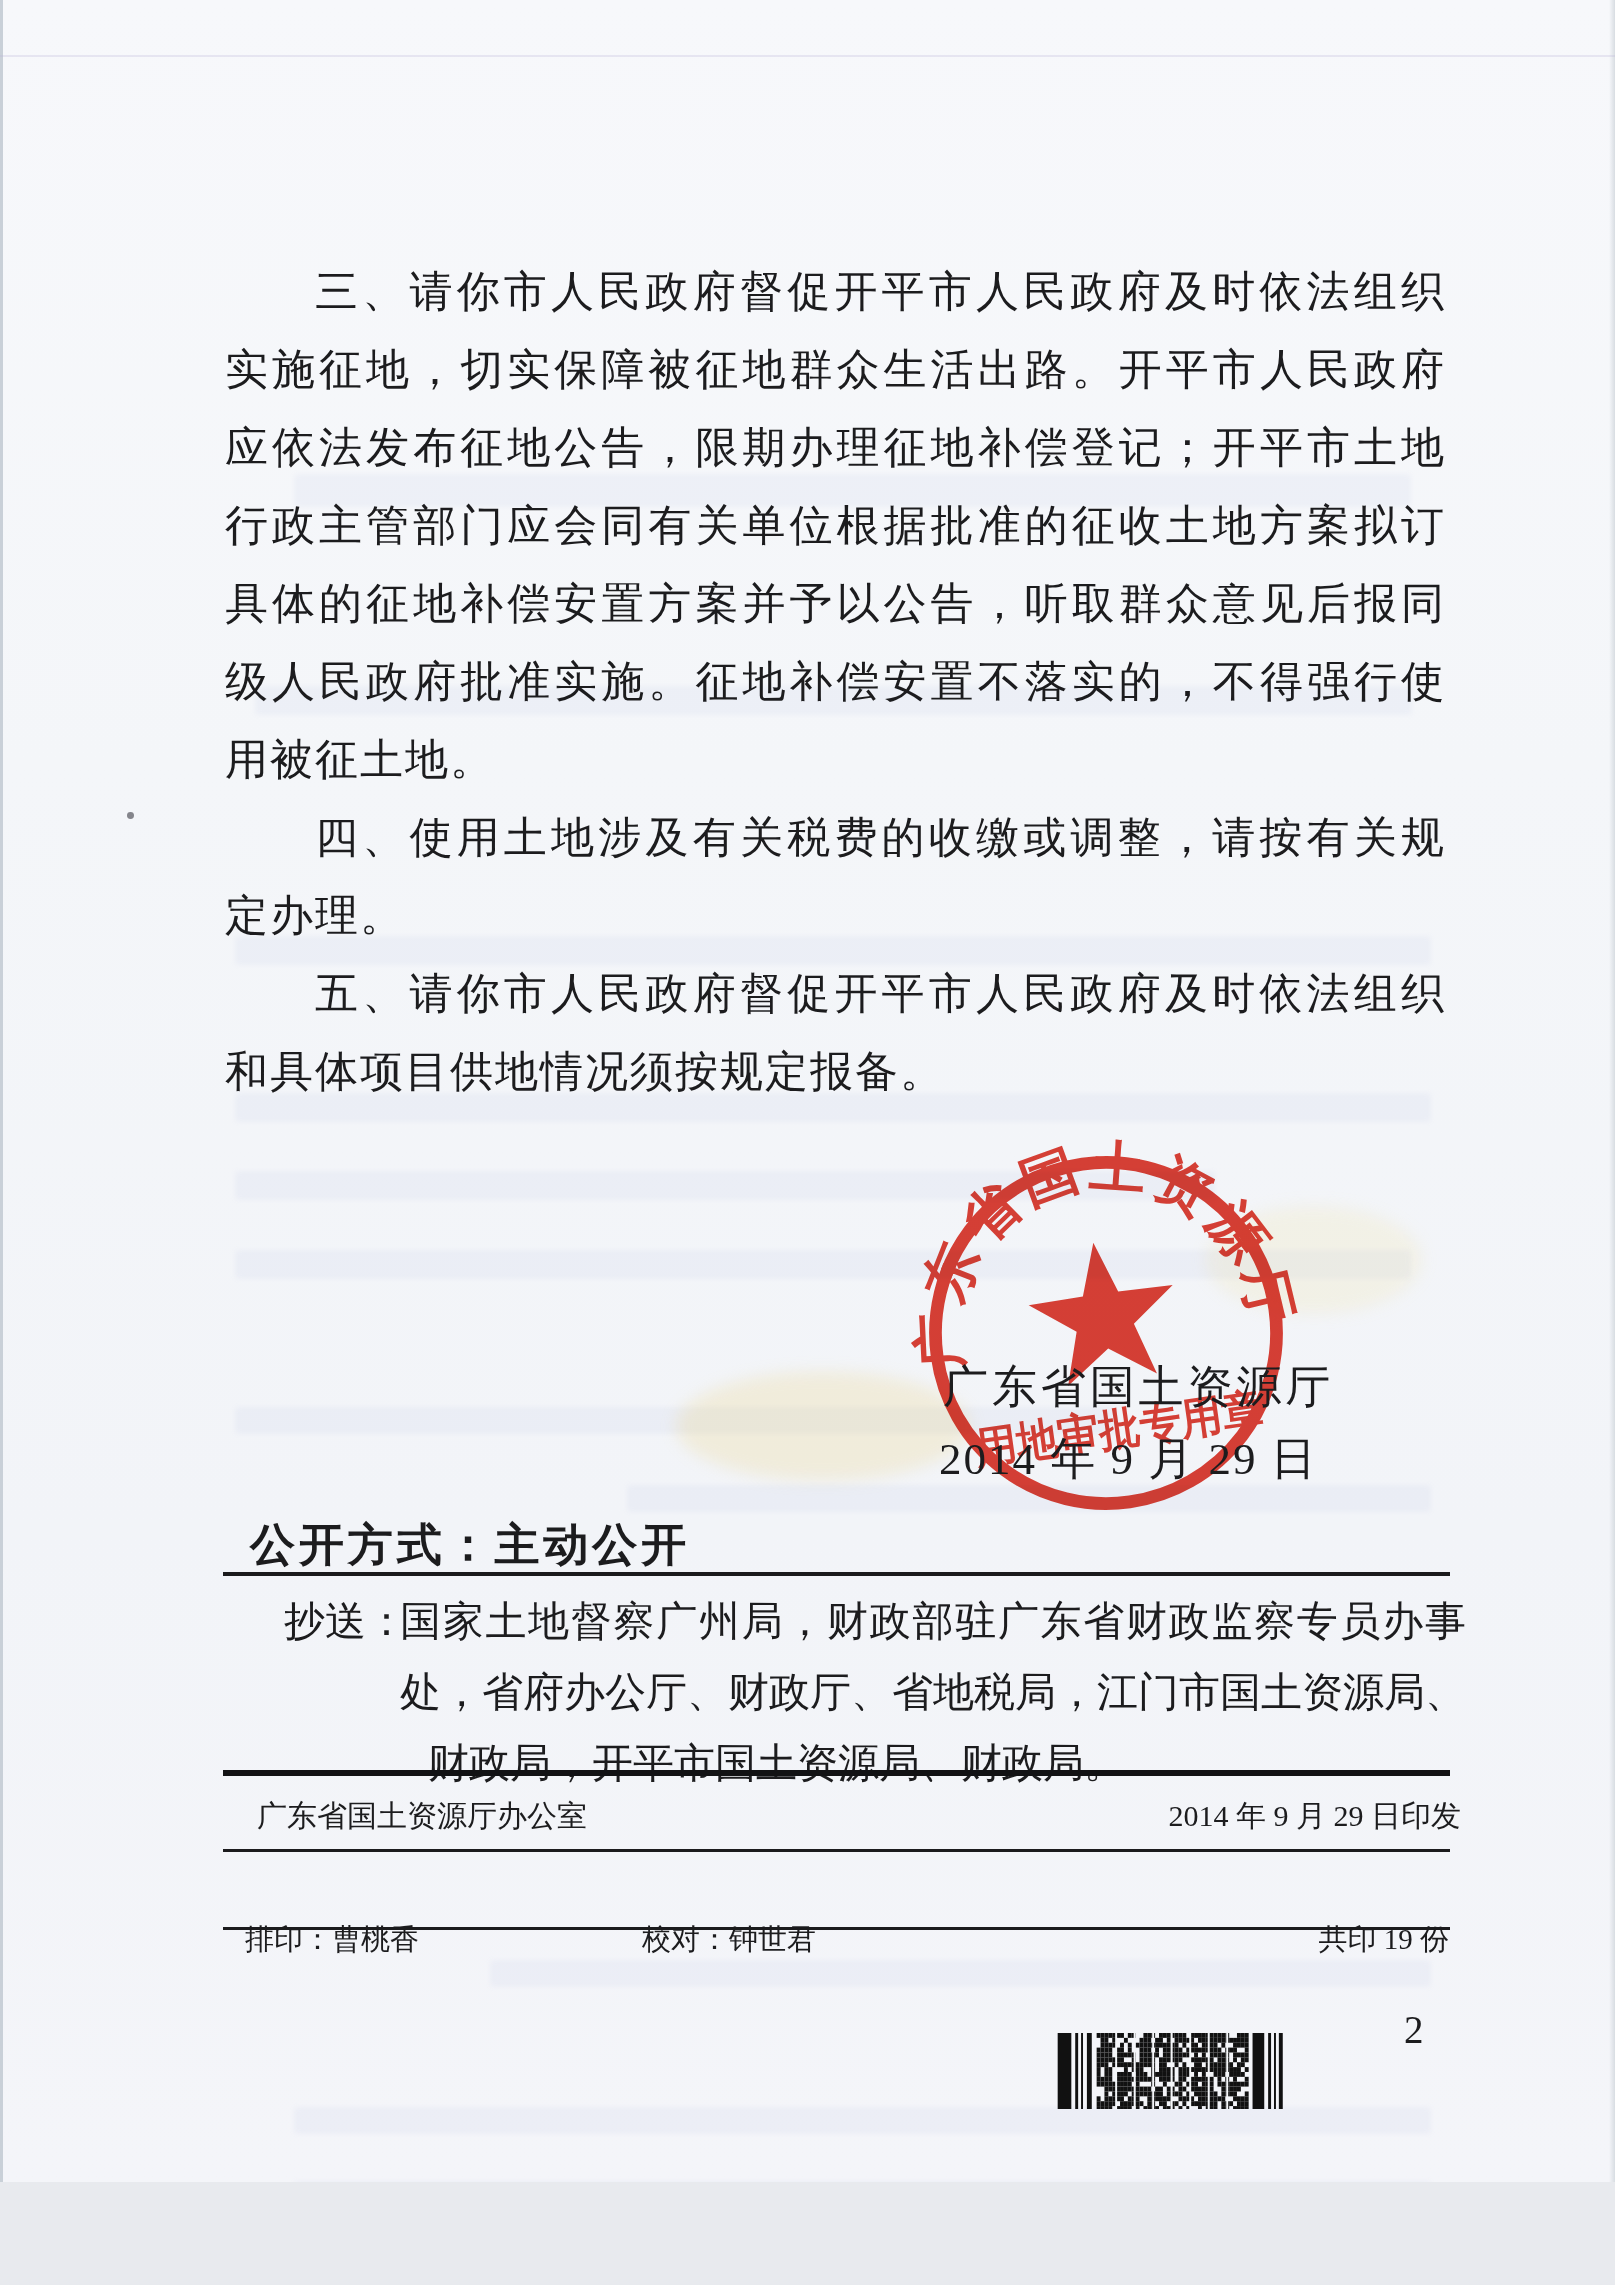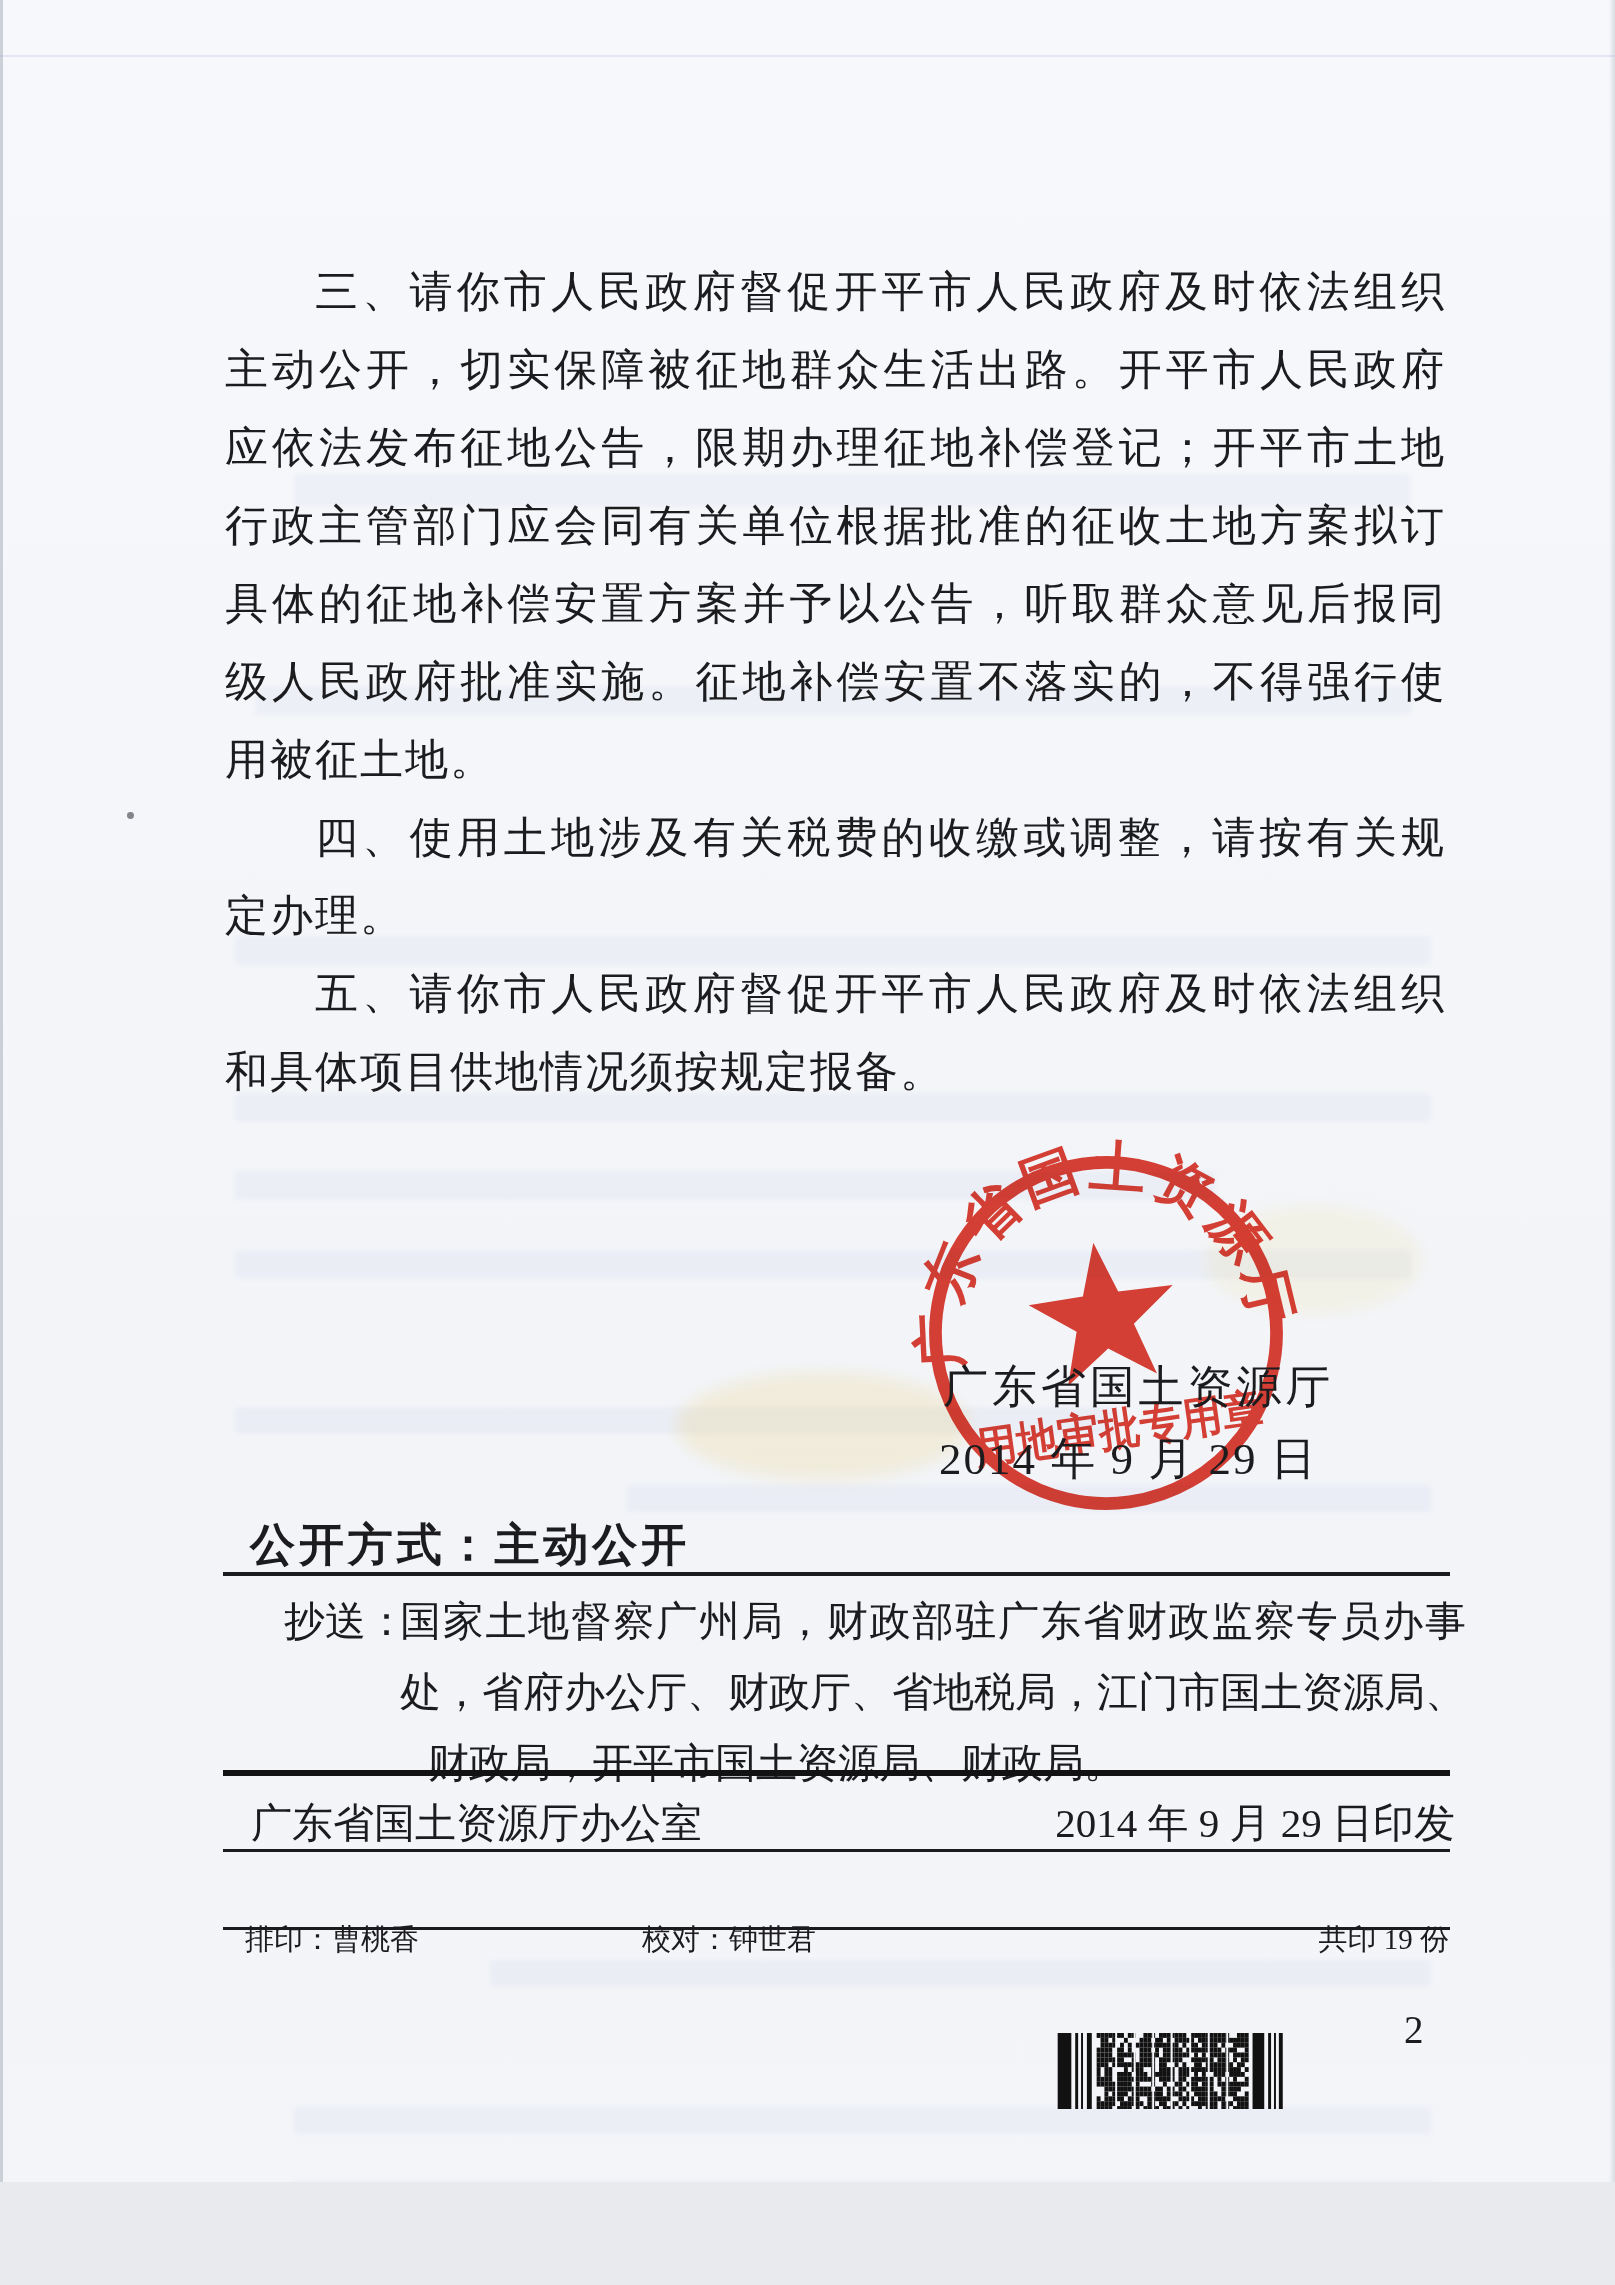--- a/index.html
+++ b/index.html
@@ -50,22 +50,22 @@
 
   
   .cc{position:absolute;left:284px;top:1586px;width:1166px;display:flex;
       font-size:41px;line-height:71px;}
   .cc-label{width:116px;flex:none;white-space:nowrap;}
   .cc-lines{flex:1;text-justify:inter-character;}
   .cc-lines .bline{white-space:nowrap;height:71px;text-align:justify;text-align-last:justify;}
   .cc-lines .bline:last-child{text-align-last:left;margin-left:28px;}
 
   
-  .coloph-row1{position:absolute;left:251px;top:1796px;width:1204px;display:flex;
-               justify-content:space-between;font-size:41px;white-space:nowrap;}
+  .coloph-row1{position:absolute;left:257px;top:1796px;width:1204px;display:flex;
+               justify-content:space-between;font-size:30px;white-space:nowrap;}
   .coloph-row2{position:absolute;left:245px;top:1920px;width:1204px;height:51px;font-size:29px;white-space:nowrap;}
   .coloph-row2 .c-left{position:absolute;left:0;top:0;}
   .coloph-row2 .c-mid{position:absolute;left:397px;top:0;}
   .coloph-row2 .c-right{position:absolute;right:0;top:0;}
 
   
   .barcode{position:absolute;left:1057px;top:2033px;width:243px;height:76px;}
   .pagenum{position:absolute;left:1404px;top:2007px;font-size:39px;font-family:"Liberation Serif",serif;}
 </style>
 </head>
@@ -90,21 +90,21 @@
   <div class="ghost" style="left:627px;top:1485px;width:804px;height:27.4px;"></div>
   <div class="ghost" style="left:490px;top:1960px;width:941px;height:27.4px;"></div>
   <div class="ghost" style="left:294px;top:2107px;width:1137px;height:27.4px;"></div>
   <div class="ghost" style="left:294px;top:2181px;width:1137px;height:27.4px;"></div>
   <div class="smudge" style="left:676px;top:1372px;width:294px;height:108px;background:rgba(235,200,90,.18);"></div>
   <div class="smudge" style="left:1206px;top:1206px;width:216px;height:108px;background:rgba(238,212,110,.12);"></div>
 
   <div class="bodytext">
     <div class="para">
         <div class="bline">三、请你市人民政府督促开平市人民政府及时依法组织</div>
-        <div class="bline">主动公开，切实保障被征地群众生活出路。开平市人民政府</div>
+        <div class="bline">实施征地，切实保障被征地群众生活出路。开平市人民政府</div>
         <div class="bline">应依法发布征地公告，限期办理征地补偿登记；开平市土地</div>
         <div class="bline">行政主管部门应会同有关单位根据批准的征收土地方案拟订</div>
         <div class="bline">具体的征地补偿安置方案并予以公告，听取群众意见后报同</div>
         <div class="bline">级人民政府批准实施。征地补偿安置不落实的，不得强行使</div>
         <div class="bline">用被征土地。</div>
       </div>
     <div class="para">
         <div class="bline">四、使用土地涉及有关税费的收缴或调整，请按有关规</div>
         <div class="bline">定办理。</div>
       </div>

